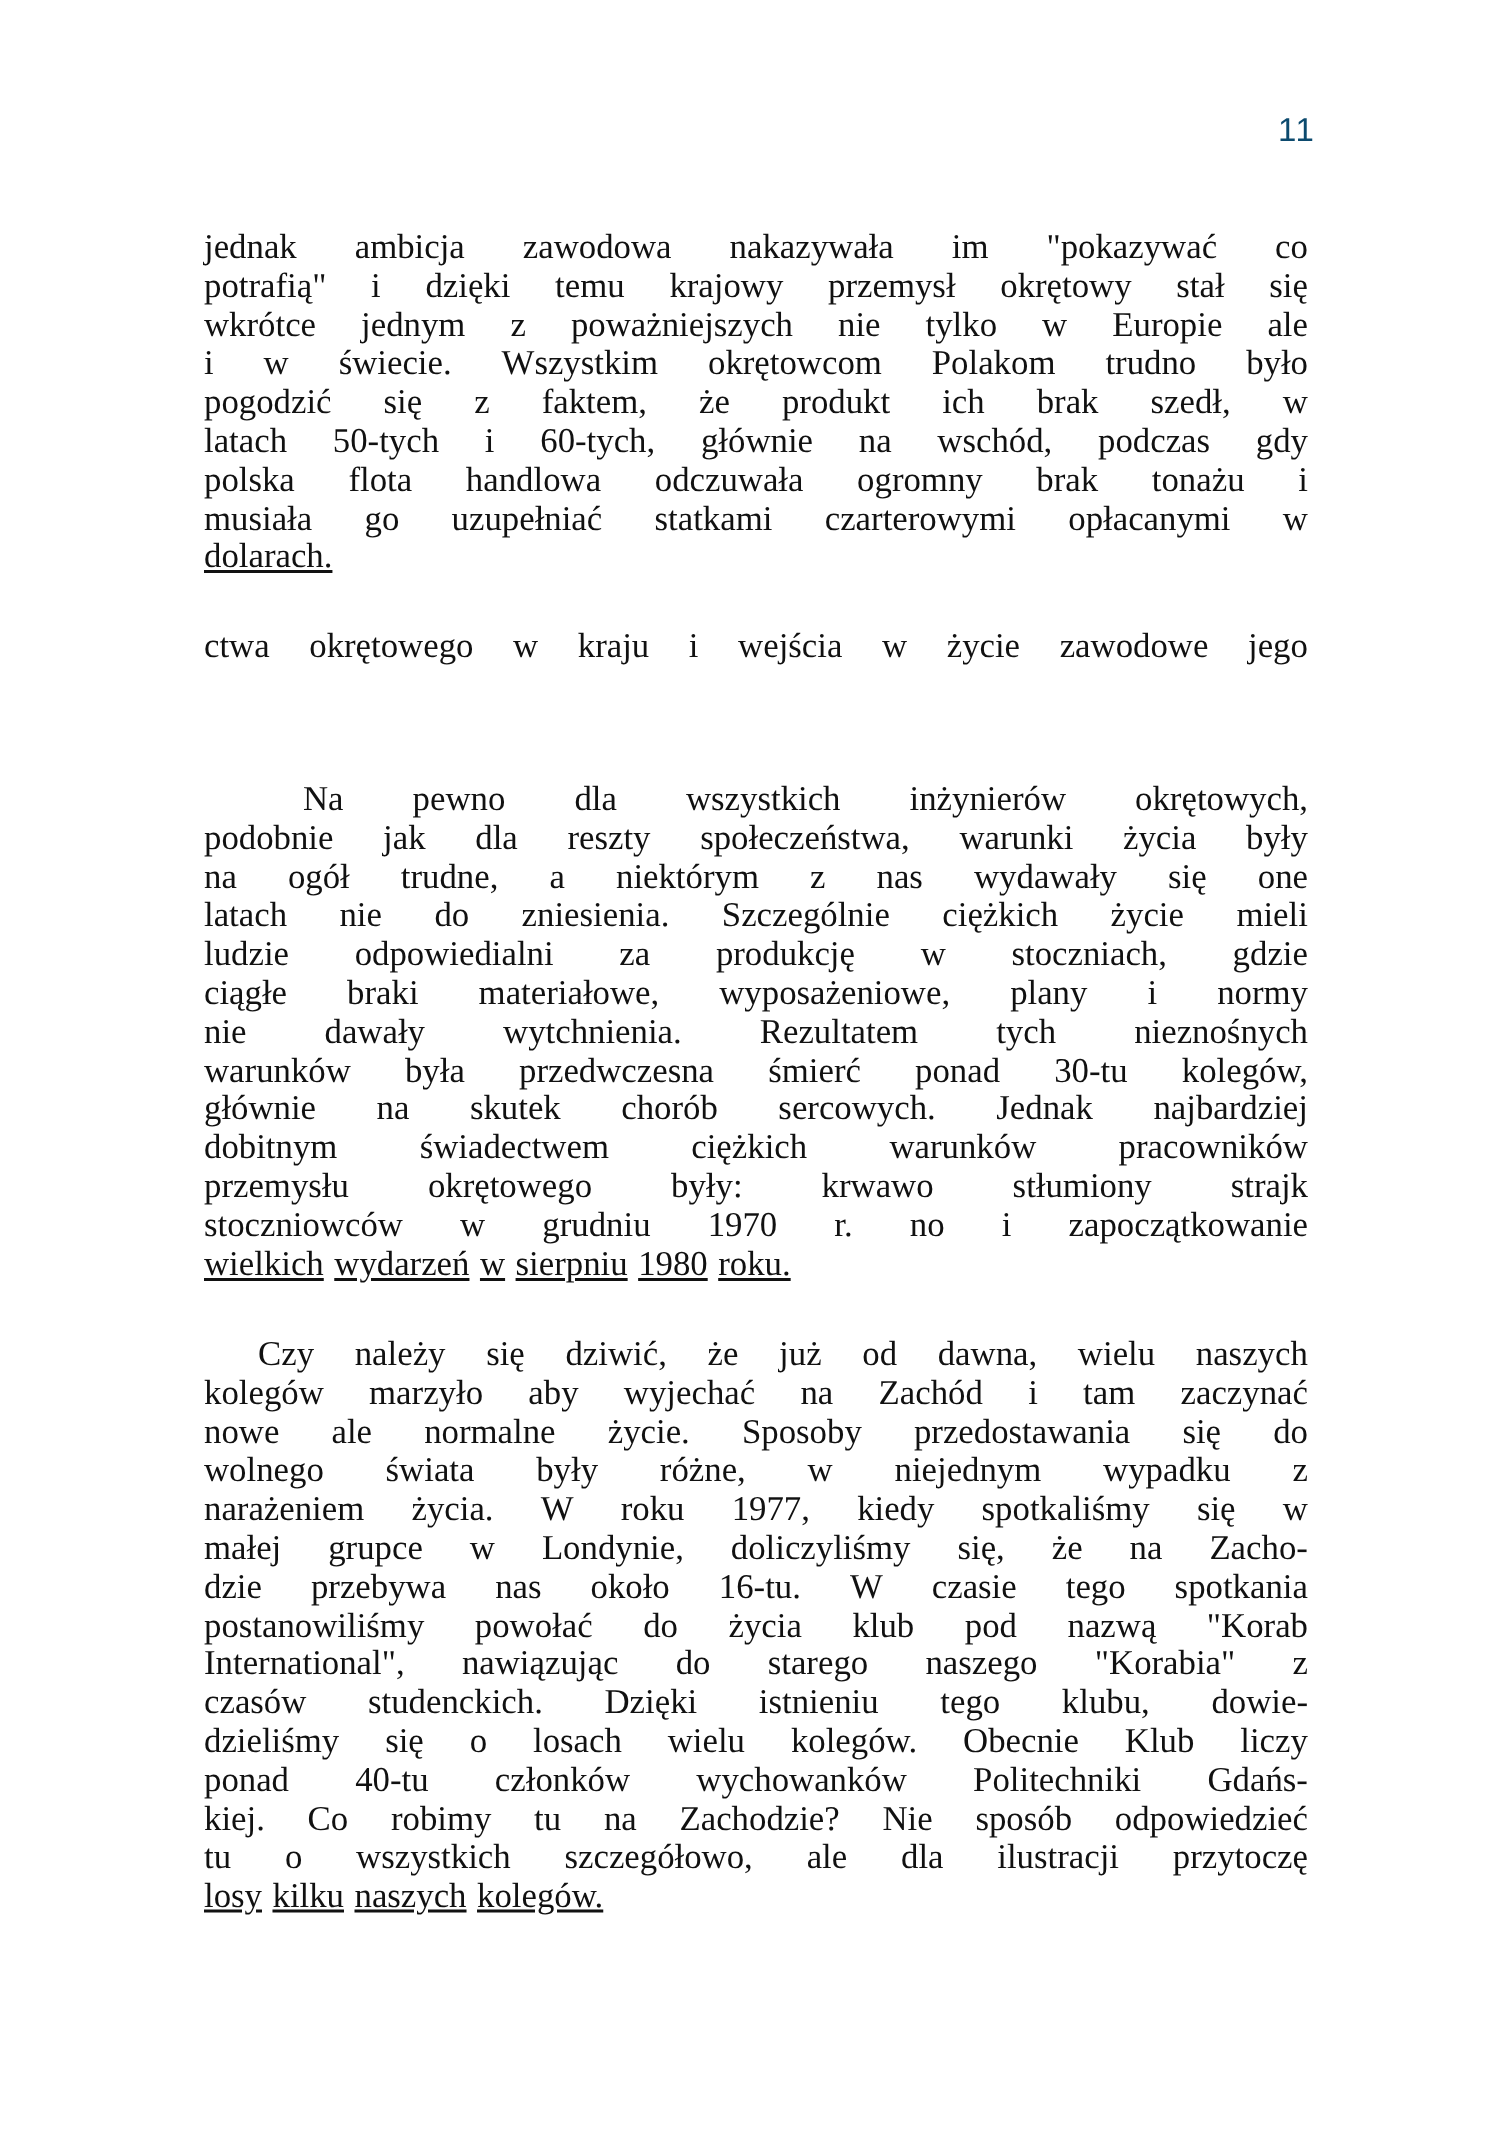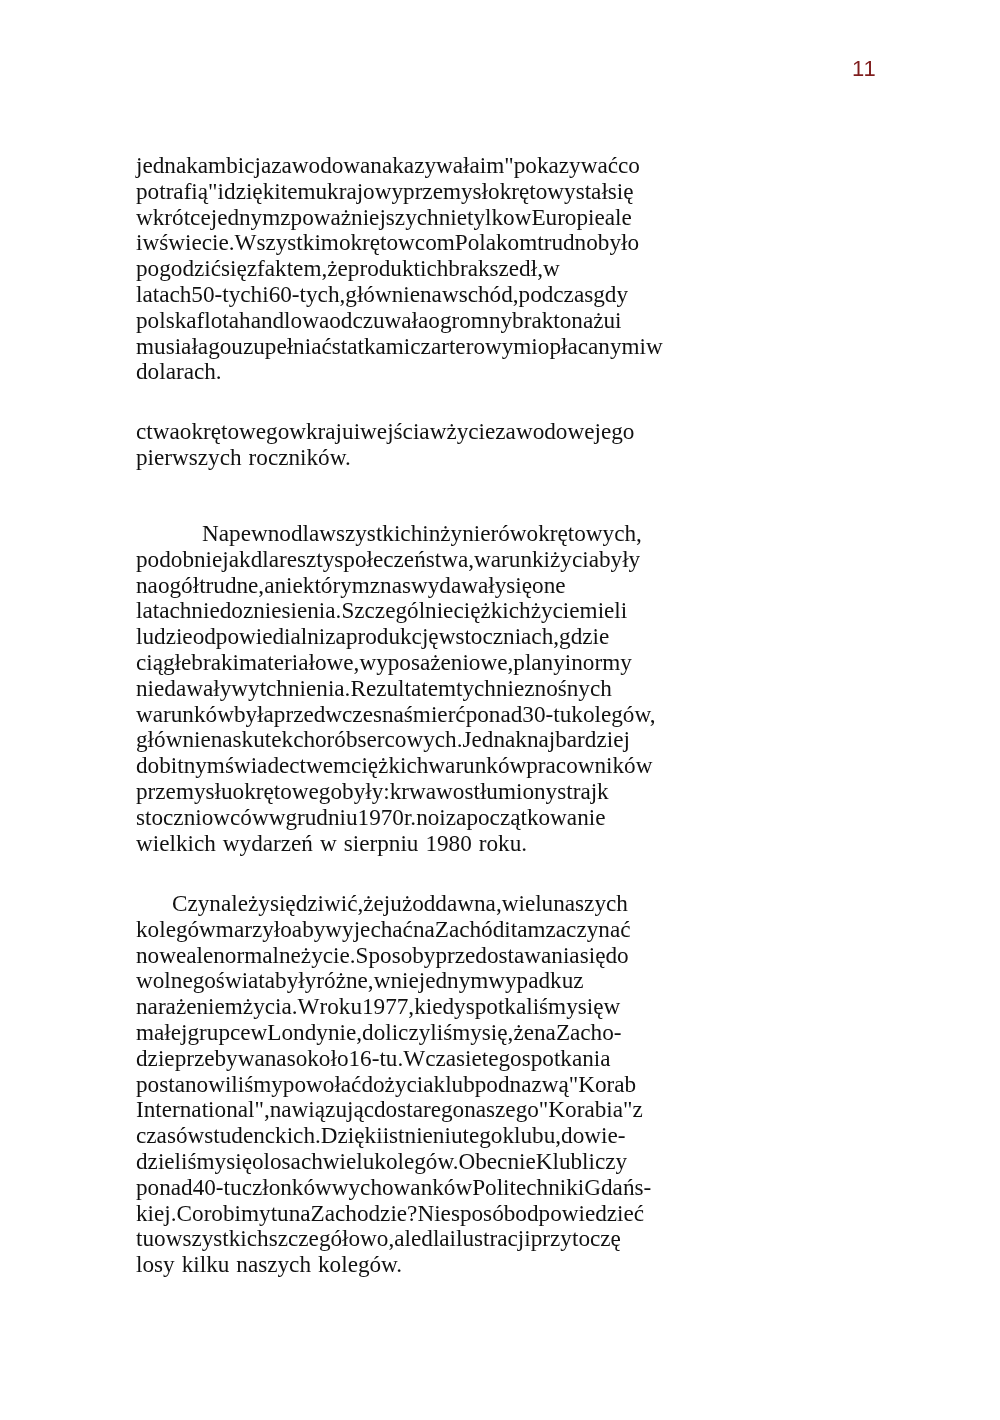--- a/index.html
+++ b/index.html
@@ -10,43 +10,45 @@
     body {
       width: 1000px;
       height: 1420px;
       position: relative;
       overflow: hidden;
       color: #111111;
       font-family: "Liberation Serif", "DejaVu Serif", serif;
     }
     .page-number {
       position: absolute;
-      top: 56px;
+      top: 74px;
       left: 852px;
       font-size: 22px;
       letter-spacing: 1px;
       font-family: "Liberation Sans", "DejaVu Sans", sans-serif;
-      color: #7f1d1d;
+      color: #0c4a6e;
     }
     .paragraph {
       position: absolute;
       left: 136px;
       width: 736px;
     }
     
     .jline {
       display: flex;
+      justify-content: space-between;
       height: 25.8px;
       line-height: 25.8px;
       font-size: 23.2px;
       white-space: nowrap;
     }
     .jline.last {
       justify-content: flex-start;
       gap: 7px;
+      text-decoration: underline;
     }
     .jline span.w { display: inline-block; }
     #p1 { top: 153px; }
     #p2 { top: 419px; }
     #p3 { top: 521px; }
     #p4 { top: 891px; }
   </style>
 </head>
 <body>
 
@@ -146,24 +148,20 @@
       <span class="w">okrętowego</span>
       <span class="w">w</span>
       <span class="w">kraju</span>
       <span class="w">i</span>
       <span class="w">wejścia</span>
       <span class="w">w</span>
       <span class="w">życie</span>
       <span class="w">zawodowe</span>
       <span class="w">jego</span>
     </div>
-    <div class="jline last">
-      <span class="w">pierwszych</span>
-      <span class="w">roczników.</span>
-    </div>
   </div>
 <div class="paragraph" id="p3">
     <div class="jline" style="padding-left: 66px;">
       <span class="w">Na</span>
       <span class="w">pewno</span>
       <span class="w">dla</span>
       <span class="w">wszystkich</span>
       <span class="w">inżynierów</span>
       <span class="w">okrętowych,</span>
     </div>

